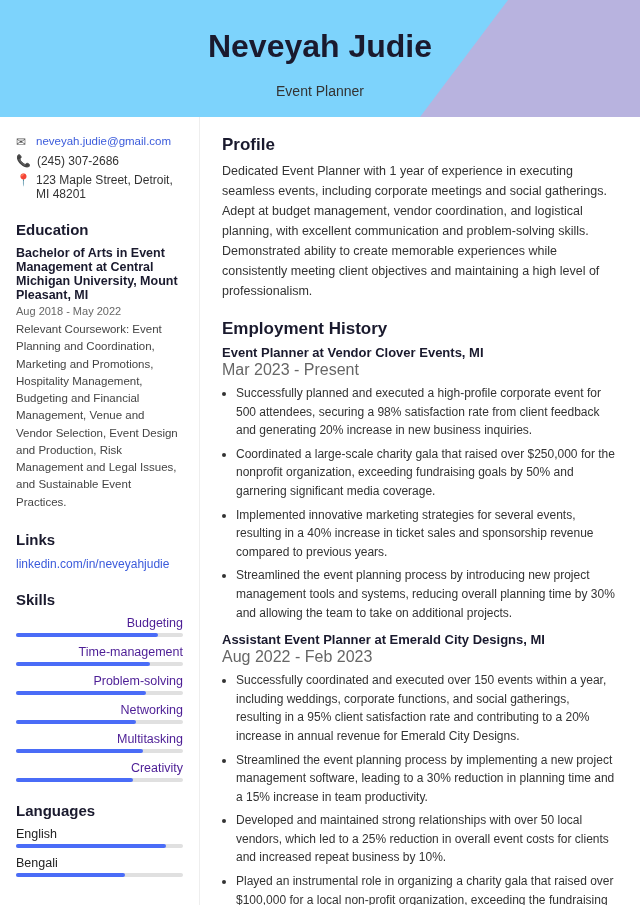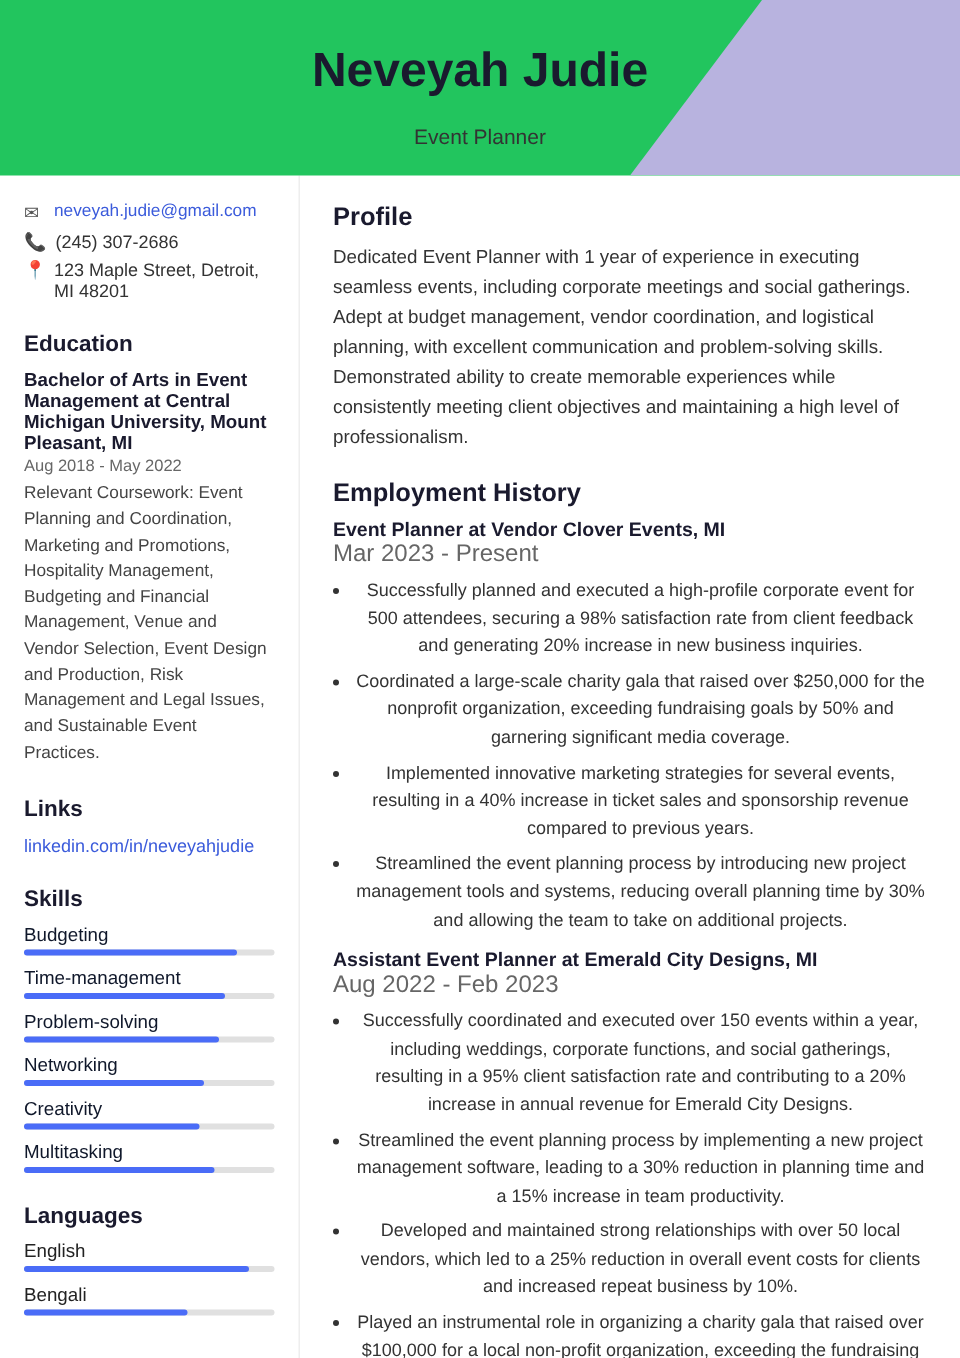--- a/index.html
+++ b/index.html
@@ -7,21 +7,21 @@
       font-family: Arial, sans-serif;
       font-size: 13px;
       background: #fff;
       width: 640px;
       min-height: 905px;
       color: #222;
     }
 
     
     .header {
-      background: #22c55e;
+      background: #7dd3fc;
       text-align: center;
       padding: 28px 11px 18px;
       position: relative;
       overflow: hidden;
     }
     .header::before {
       content: '';
       position: absolute;
       right: 0; top: 0;
       width: 220px; height: 100%;
@@ -109,22 +109,23 @@
       color: #3b5bdb;
       text-decoration: none;
       font-size: 12px;
     }
 
     .skill-item {
       margin-bottom: 8px;
     }
     .skill-label {
       font-size: 12.5px;
-      color: #0f172a;
+      color: #4c1d95;
       margin-bottom: 3px;
+      text-align: right;
     }
     .skill-bar-bg {
       height: 4px;
       background: #e0e0e0;
       border-radius: 2px;
     }
     .skill-bar-fill {
       height: 4px;
       background: #4a6cf7;
       border-radius: 2px;
@@ -186,21 +187,20 @@
     }
     .job-bullets {
       padding-left: 14px;
       margin-bottom: 10px;
     }
     .job-bullets li {
       font-size: 12px;
       line-height: 1.55;
       color: #333;
       margin-bottom: 5px;
-      text-align: center;
     }
   </style>
 </head>
 <body>
 
 <div class="header">
   <div class="header-name">Neveyah Judie</div>
   <div class="header-title">Event Planner</div>
 </div>
 
@@ -256,29 +256,29 @@
         <div class="skill-bar-fill" style="width:78%"></div>
       </div>
     </div>
           <div class="skill-item">
       <div class="skill-label">Networking</div>
       <div class="skill-bar-bg">
         <div class="skill-bar-fill" style="width:72%"></div>
       </div>
     </div>
           <div class="skill-item">
+      <div class="skill-label">Multitasking</div>
+      <div class="skill-bar-bg">
+        <div class="skill-bar-fill" style="width:76%"></div>
+      </div>
+    </div>
+          <div class="skill-item">
       <div class="skill-label">Creativity</div>
       <div class="skill-bar-bg">
         <div class="skill-bar-fill" style="width:70%"></div>
-      </div>
-    </div>
-          <div class="skill-item">
-      <div class="skill-label">Multitasking</div>
-      <div class="skill-bar-bg">
-        <div class="skill-bar-fill" style="width:76%"></div>
       </div>
     </div>
         </div>
     </div>
 
     <div class="sidebar-section">
       <div class="sidebar-section-title">Languages</div>
       <div id="lang-container">
           <div class="lang-item">
       <div class="lang-label">English</div>

